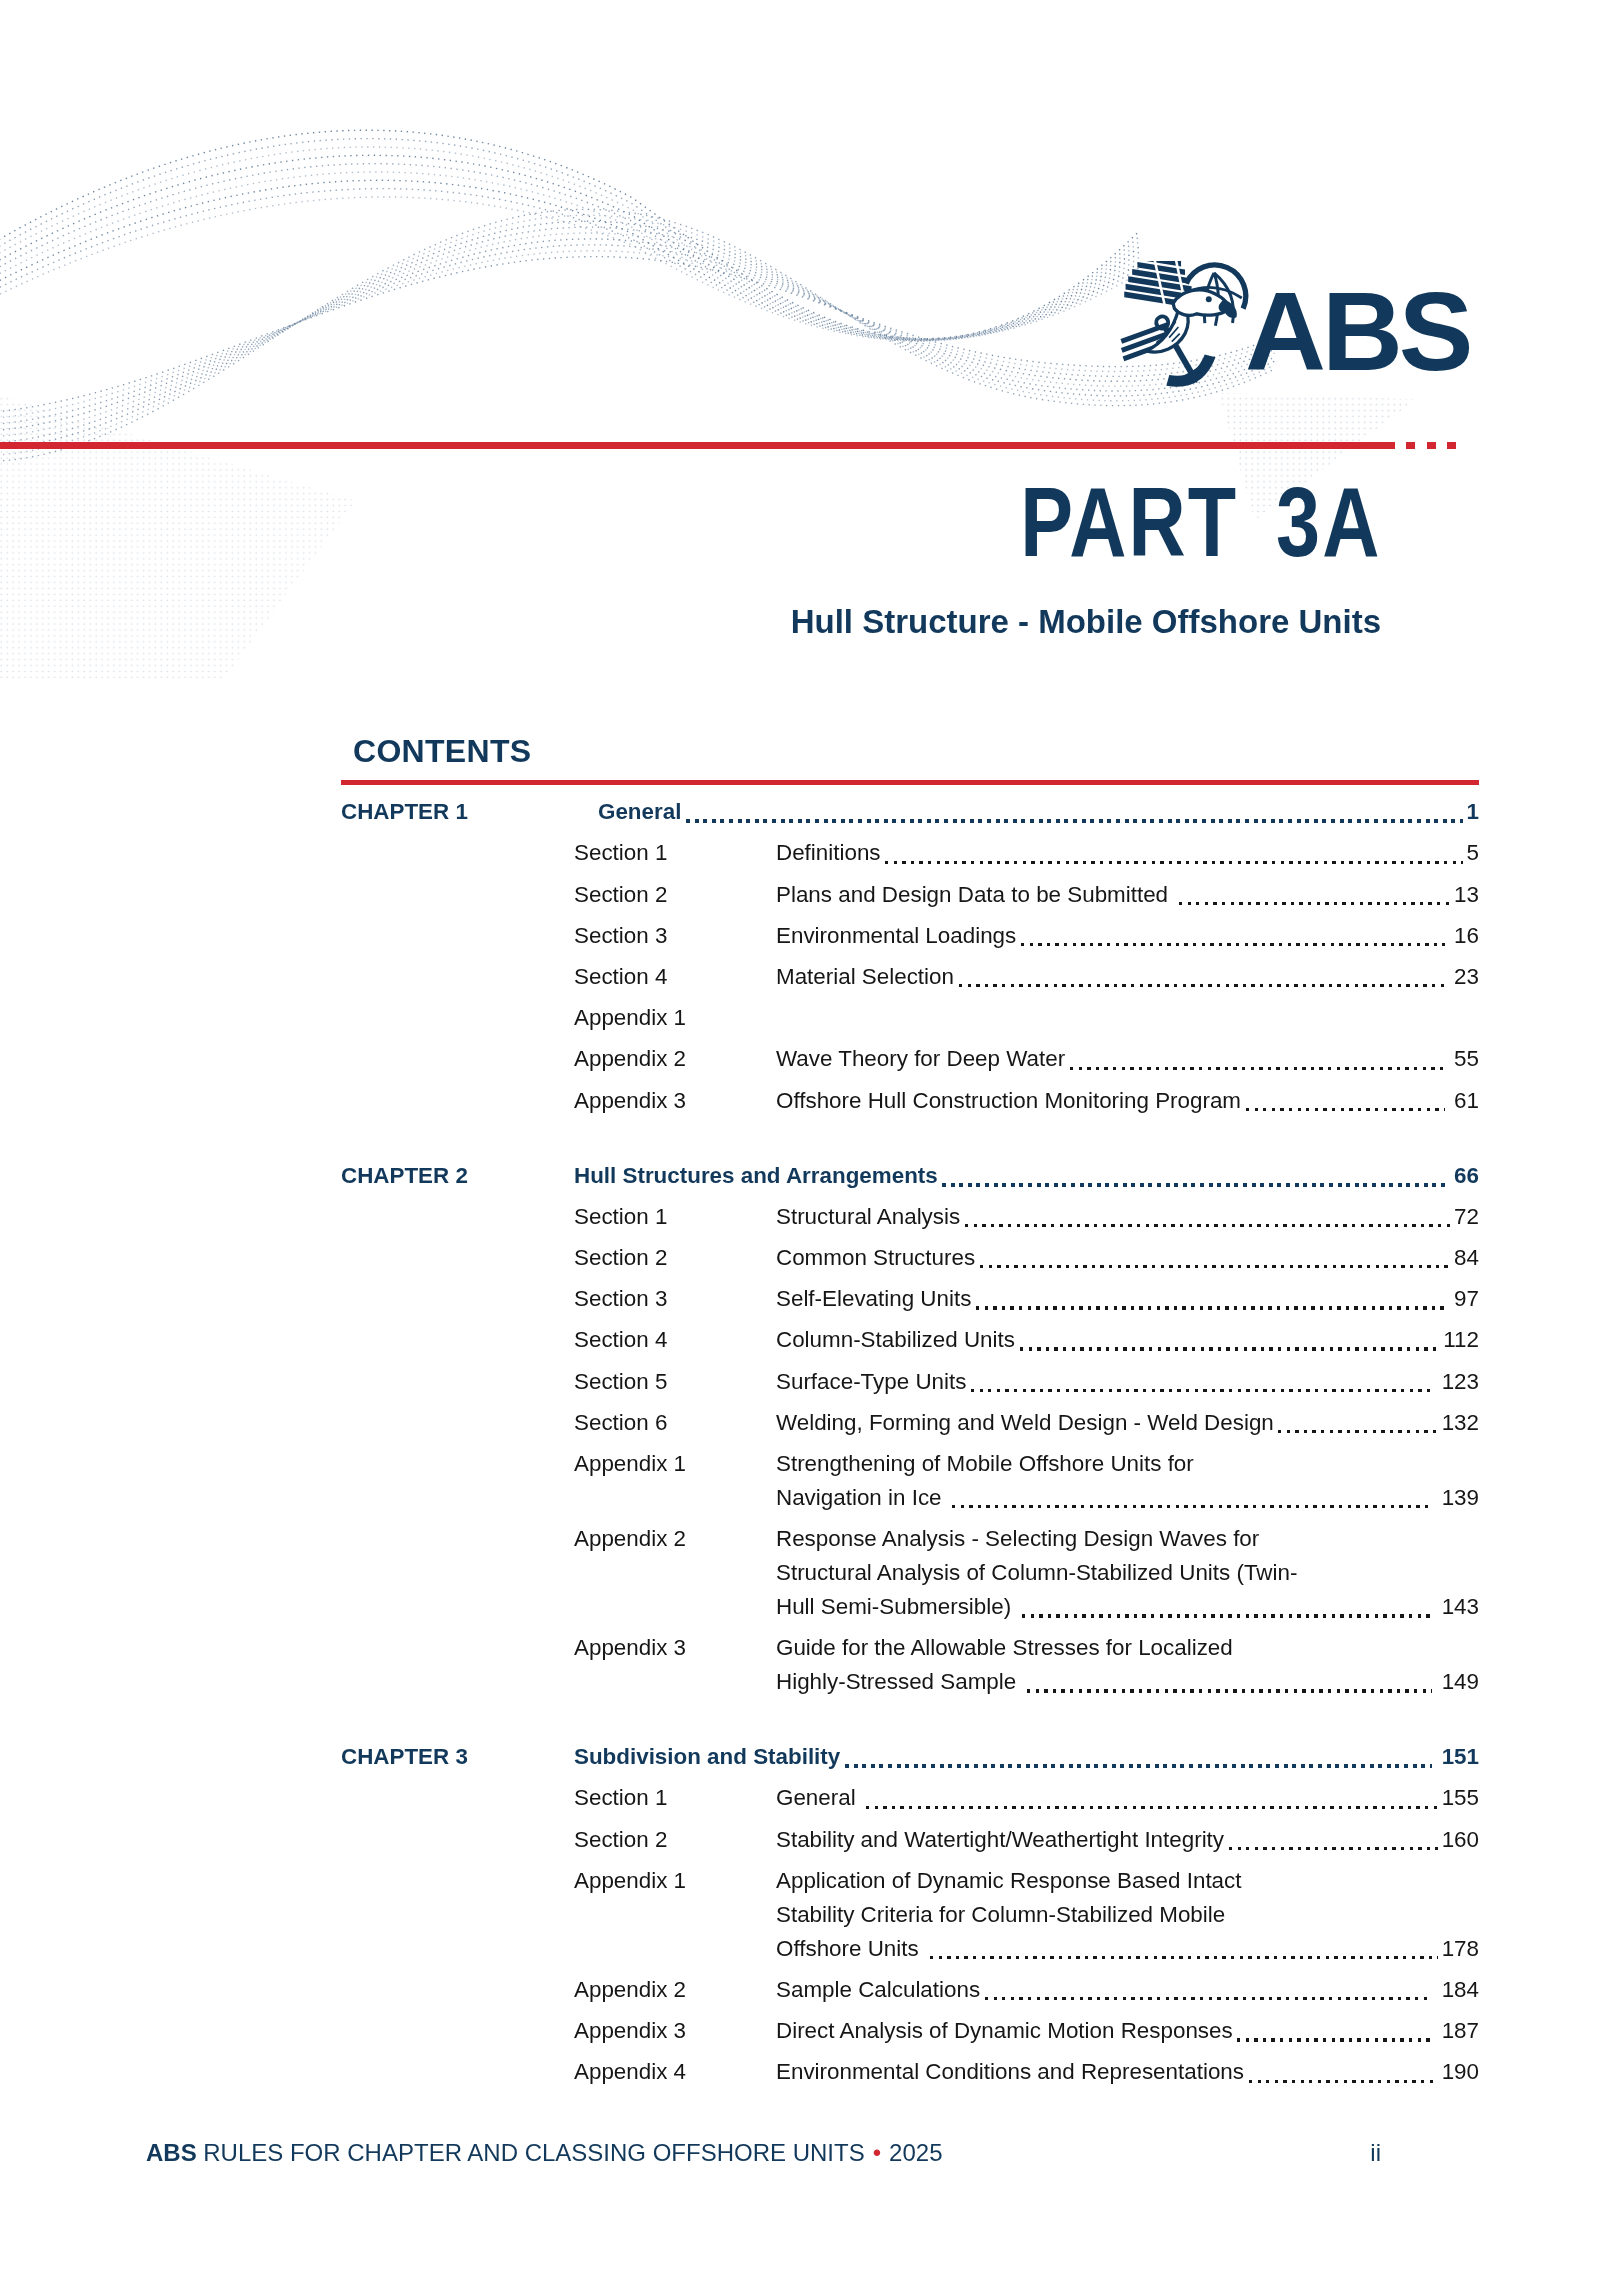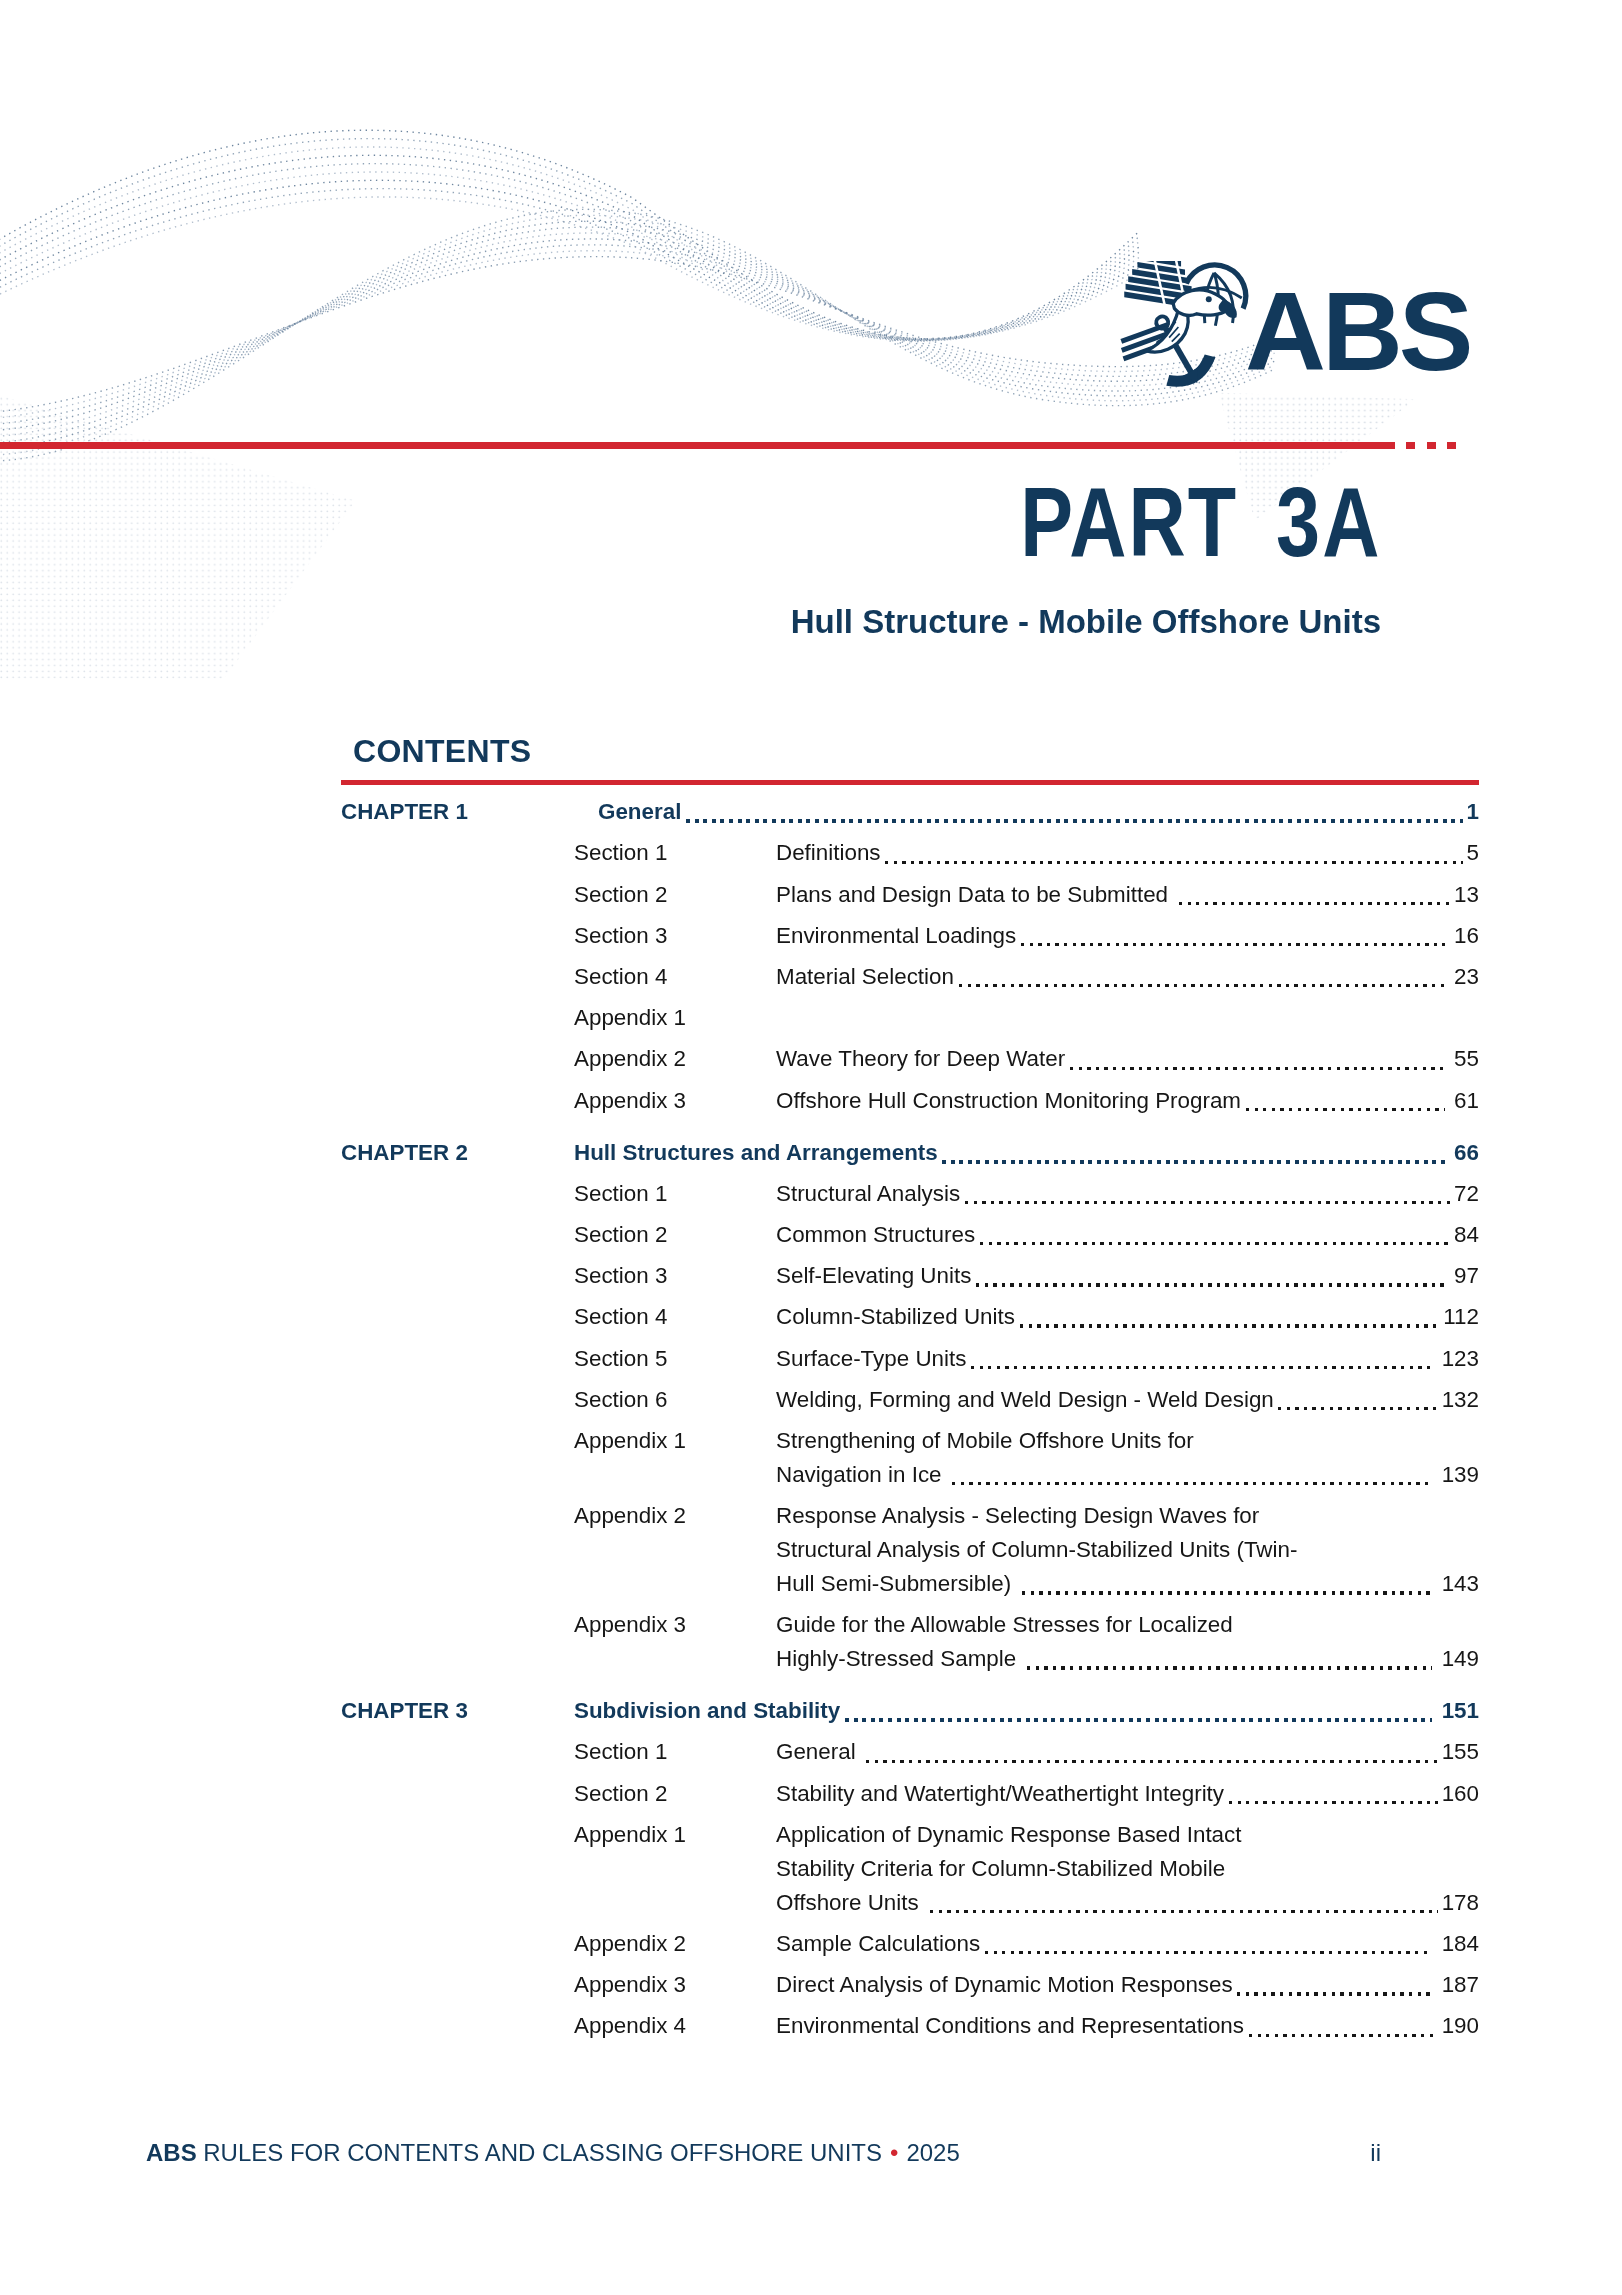--- a/index.html
+++ b/index.html
@@ -37,21 +37,21 @@
   }
   
   .contents{position:absolute;left:341px;width:1138px;top:722px;}
   .contents h2{
     margin:12px;font-size:32px;line-height:34px;font-weight:bold;color:var(--navy);
     letter-spacing:0.3px;
   }
   .contents-rule{height:5.3px;background:var(--red);margin-top:9.2px;}
   #toc{margin-top:10px;font-size:22.4px;line-height:34px;}
   .row{display:flex;margin-bottom:7.2px;color:var(--ink);}
-  .row.chapter{color:var(--navy);font-weight:bold;margin-top:18px;}
+  .row.chapter{color:var(--navy);font-weight:bold;margin-top:41px;}
   .row.chapter:first-child{margin-top:0;gap:24px;}
   .c-label{width:233px;flex:none;}
   .spacer{width:233px;flex:none;}
   .e-label{width:202px;flex:none;}
   .titlewrap{flex:1;min-width:0;}
   .tline{display:flex;}
   .t,.pg{white-space:pre;}
   .leader{flex:1;position:relative;margin:0 3.3px 0 4.6px;}
   .leader::after{
     content:"";position:absolute;left:0;right:0;bottom:6.6px;height:3.3px;
@@ -439,19 +439,19 @@
               <span class="leader"></span>
               <span class="pg">190</span>
             </div>
           </div>
         </div>
       </div>
   </div>
 
   <div class="footer">
     <div>
-      <span class="brand">ABS</span><span class="rest">RULES FOR CONTENTS AND CLASSING OFFSHORE UNITS</span><span class="sep">•</span><span>2025</span>
+      <span class="brand">ABS</span><span class="rest">RULES FOR CHAPTER AND CLASSING OFFSHORE UNITS</span><span class="sep">•</span><span>2025</span>
     </div>
     <div>ii</div>
   </div>
 
 </div>
 
 
 </body></html>

